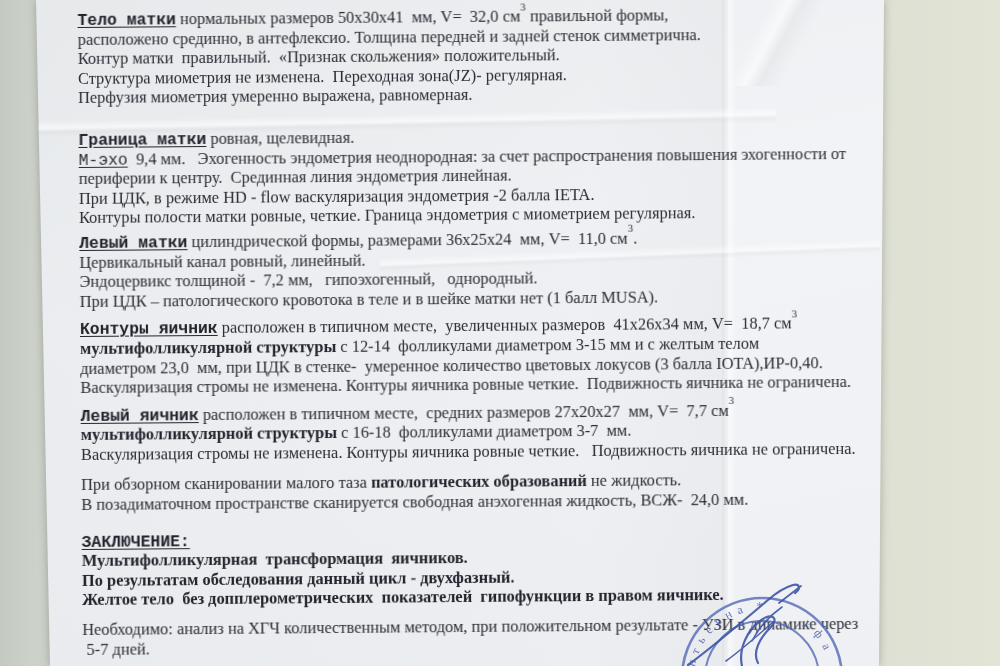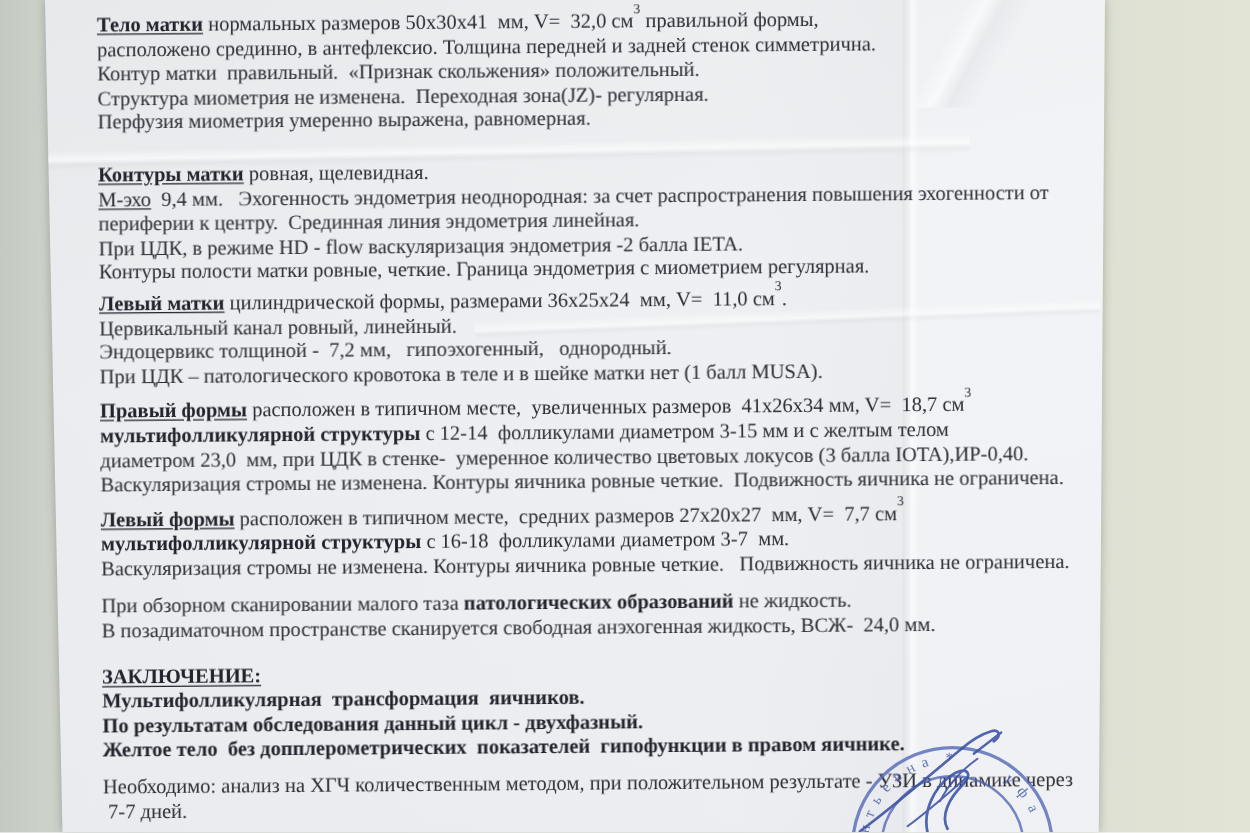--- a/index.html
+++ b/index.html
@@ -32,21 +32,21 @@
   }
   .para .line { display:block; white-space:pre; line-height:19.6px; height:19.6px; }
   .para { margin-top:8px; }
   .para:nth-child(1) { margin-top:0; }
   .para:nth-child(2) { margin-top:22px; }
   .para:nth-child(3) { margin-top:5px; }
   .para:nth-child(6) { margin-top:11px; }
   .para:nth-child(7) { margin-top:17px; }
   .para:nth-child(8) { margin-top:10px; }
   .b { font-weight:bold; color:#22232c; }
-  .u { text-decoration:underline; text-underline-offset:2px; }
+  .u { text-decoration:underline; text-underline-offset:2px;font-family:Liberation Mono, monospace; }
   sup { font-size:11px; position:relative; top:-5px; line-height:0; }
   .stamp-layer { position:absolute; left:0; top:0; width:1000px; height:666px; pointer-events:none; }
 </style>
 </head>
 <body>
 
 <div class="paper-wrap">
   <div class="paper">
     <div class="shade-left"></div>
     <div class="crease-vertical"></div>
@@ -56,56 +56,56 @@
 
     <div class="doc-text">
         <div class="para">
           <div class="line"><span class="b u">Тело матки</span><span> нормальных размеров 50х30х41  мм, V=  32,0 см</span><sup>3</sup><span> правильной формы,</span></div>
           <div class="line"><span>расположено срединно, в антефлексио. Толщина передней и задней стенок симметрична.</span></div>
           <div class="line"><span>Контур матки  правильный.  «Признак скольжения» положительный.</span></div>
           <div class="line"><span>Структура миометрия не изменена.  Переходная зона(JZ)- регулярная.</span></div>
           <div class="line"><span>Перфузия миометрия умеренно выражена, равномерная.</span></div>
         </div>
         <div class="para">
-          <div class="line"><span class="b u">Контуры матки</span><span> ровная, щелевидная.</span></div>
+          <div class="line"><span class="b u">Граница матки</span><span> ровная, щелевидная.</span></div>
           <div class="line"><span class="u">М-эхо</span><span>  9,4 мм.   Эхогенность эндометрия неоднородная: за счет распространения повышения эхогенности от</span></div>
           <div class="line"><span>периферии к центру.  Срединная линия эндометрия линейная.</span></div>
           <div class="line"><span>При ЦДК, в режиме HD - flow васкуляризация эндометрия -2 балла IETA.</span></div>
           <div class="line"><span>Контуры полости матки ровные, четкие. Граница эндометрия с миометрием регулярная.</span></div>
         </div>
         <div class="para">
           <div class="line"><span class="b u">Левый матки</span><span> цилиндрической формы, размерами 36х25х24  мм, V=  11,0 см</span><sup>3</sup><span>.</span></div>
           <div class="line"><span>Цервикальный канал ровный, линейный.</span></div>
           <div class="line"><span>Эндоцервикс толщиной -  7,2 мм,   гипоэхогенный,   однородный.</span></div>
           <div class="line"><span>При ЦДК – патологического кровотока в теле и в шейке матки нет (1 балл MUSA).</span></div>
         </div>
         <div class="para">
-          <div class="line"><span class="b u">Правый формы</span><span> расположен в типичном месте,  увеличенных размеров  41х26х34 мм, V=  18,7 см</span><sup>3</sup></div>
+          <div class="line"><span class="b u">Контуры яичник</span><span> расположен в типичном месте,  увеличенных размеров  41х26х34 мм, V=  18,7 см</span><sup>3</sup></div>
           <div class="line"><span class="b">мультифолликулярной структуры</span><span> с 12-14  фолликулами диаметром 3-15 мм и с желтым телом</span></div>
           <div class="line"><span>диаметром 23,0  мм, при ЦДК в стенке-  умеренное количество цветовых локусов (3 балла IOTA),ИР-0,40.</span></div>
           <div class="line"><span>Васкуляризация стромы не изменена. Контуры яичника ровные четкие.  Подвижность яичника не ограничена.</span></div>
         </div>
         <div class="para">
-          <div class="line"><span class="b u">Левый формы</span><span> расположен в типичном месте,  средних размеров 27х20х27  мм, V=  7,7 см</span><sup>3</sup></div>
+          <div class="line"><span class="b u">Левый яичник</span><span> расположен в типичном месте,  средних размеров 27х20х27  мм, V=  7,7 см</span><sup>3</sup></div>
           <div class="line"><span class="b">мультифолликулярной структуры</span><span> с 16-18  фолликулами диаметром 3-7  мм.</span></div>
           <div class="line"><span>Васкуляризация стромы не изменена. Контуры яичника ровные четкие.   Подвижность яичника не ограничена.</span></div>
         </div>
         <div class="para">
           <div class="line"><span>При обзорном сканировании малого таза </span><span class="b">патологических образований</span><span> не жидкость.</span></div>
           <div class="line"><span>В позадиматочном пространстве сканируется свободная анэхогенная жидкость, ВСЖ-  24,0 мм.</span></div>
         </div>
         <div class="para">
           <div class="line"><span class="b u">ЗАКЛЮЧЕНИЕ:</span></div>
           <div class="line"><span class="b">Мультифолликулярная  трансформация  яичников.</span></div>
           <div class="line"><span class="b">По результатам обследования данный цикл - двухфазный.</span></div>
           <div class="line"><span class="b">Желтое тело  без допплерометрических  показателей  гипофункции в правом яичнике.</span></div>
         </div>
         <div class="para">
           <div class="line"><span>Необходимо: анализ на ХГЧ количественным методом, при положительном результате - УЗИ в динамике через</span></div>
-          <div class="line"><span> 7-7 дней.</span></div>
+          <div class="line"><span> 5-7 дней.</span></div>
         </div>
       </div>
 
     <svg class="stamp-layer" viewBox="0 0 1000 666">
       <g stroke="#5066b5" fill="none" opacity="0.78">
         <circle cx="762" cy="678" r="80" stroke-width="2.6"></circle>
         <circle cx="762" cy="678" r="57" stroke-width="2"></circle>
       </g>
       <g id="stamp-ring-letters" font-family="Liberation Serif, DejaVu Serif, serif" font-size="12" fill="#4a5fae" opacity="0.85" text-anchor="middle">
           <text x="694.0414237627015" y="675.6268342242299" transform="rotate(-88 694.0414237627015 675.6268342242299)">е</text>

